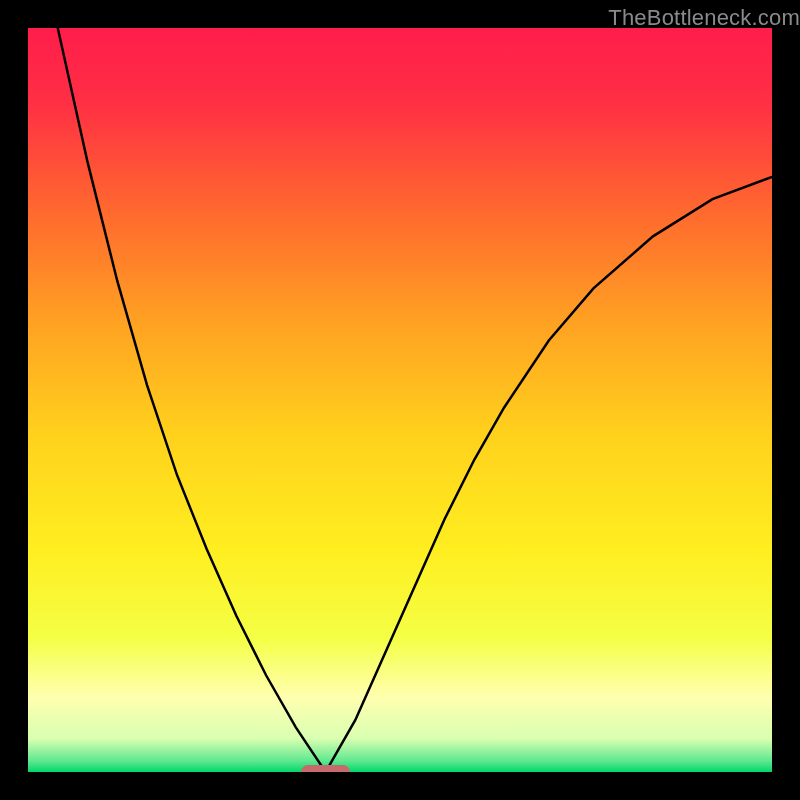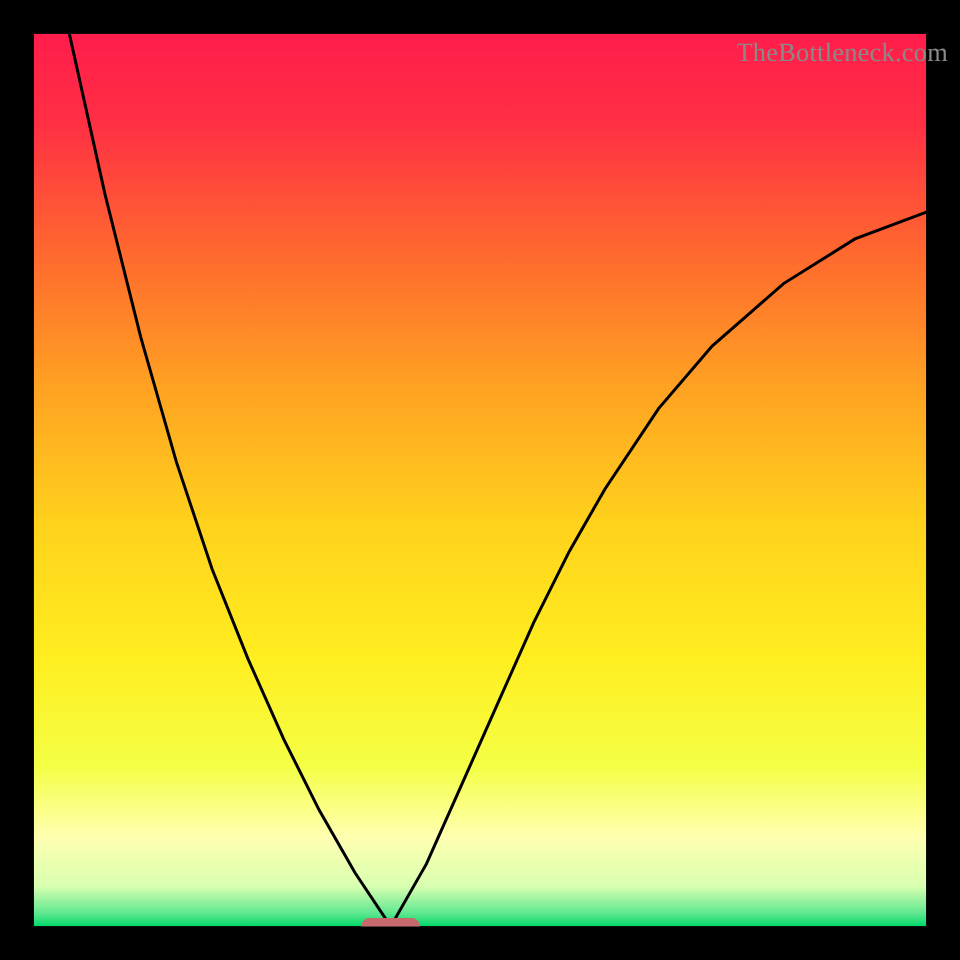--- a/index.html
+++ b/index.html
@@ -29,27 +29,26 @@
   .gradient {
     position: absolute;
     left: 0;
     top: 0;
     width: 100%;
     height: 100%;
   }
   .watermark {
     position: absolute;
     top: 5px;
-    right: 10px;
-    font-family: Liberation Serif, serif;
+    right: 0;
+    font-family: Liberation Sans, sans-serif;
     font-size: 22px;
     color: #8a8a8a;
     font-weight: 500;
     letter-spacing: 0.2px;
-    margin-top: 26px;
   }
   .marker {
     position: absolute;
     border-radius: 8px;
   }
   svg.curves {
     position: absolute;
     left: 0;
     top: 0;
     width: 100%;

